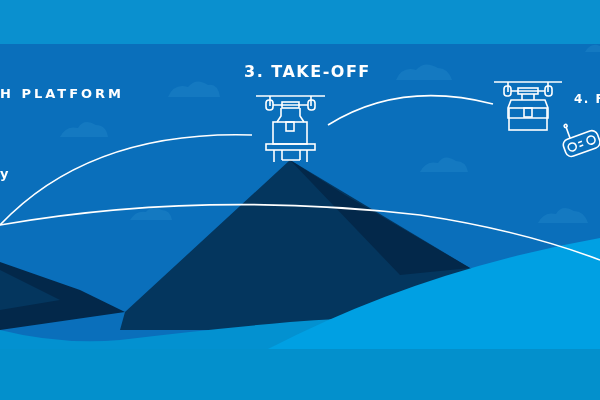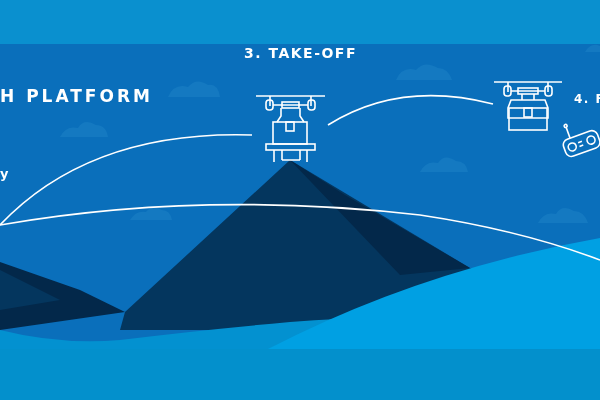--- a/index.html
+++ b/index.html
@@ -1,22 +1,22 @@
 <!DOCTYPE html>
 <html><head>
   <meta charset="utf-8">
   <style>
     html, body { margin: 0; padding: 0; }
     body { width: 600px; height: 400px; overflow: hidden; background: #0a6fbb; font-family: "DejaVu Sans", sans-serif; }
     .stage { position: relative; width: 600px; height: 400px; overflow: hidden; }
     .top-band { position: absolute; left: 0; top: 0; width: 600px; height: 44px; }
     .scene { position: absolute; left: 0; top: 0; width: 600px; height: 400px; }
     .label { position: absolute; color: #ffffff; font-weight: bold; white-space: nowrap; }
-    .label-platform { left: 0px; top: 86px; font-size: 17px; letter-spacing: 3px; }
-    .label-takeoff { left: 244px; top: 45px; font-size: 14px; letter-spacing: 1.5px; }
+    .label-platform { left: 0px; top: 86px; font-size: 13px; letter-spacing: 3px; }
+    .label-takeoff { left: 244px; top: 62px; font-size: 16px; letter-spacing: 1.5px; }
     .label-y { left: 0px; top: 166px; font-size: 13px; }
     .label-step4 { left: 574px; top: 92px; font-size: 12px; letter-spacing: 1.5px; }
   </style>
 </head>
 <body>
 
 <div class="stage">
   <div class="top-band" style="background:#0a90cf;"></div>
 
   <svg class="scene" width="600" height="400" viewBox="0 0 600 400">

